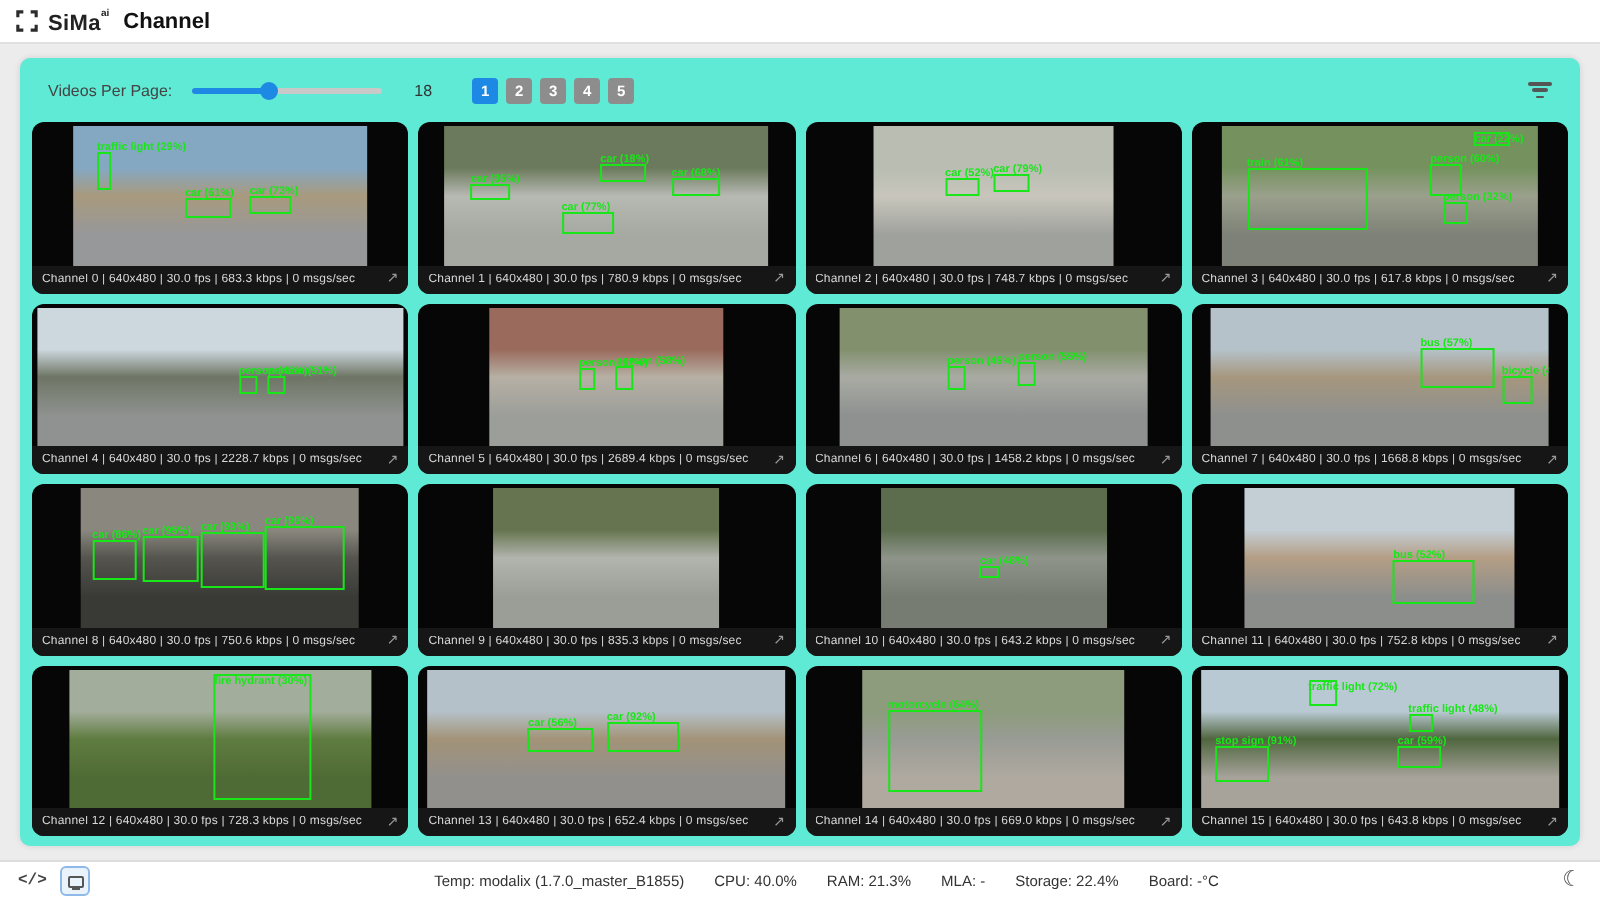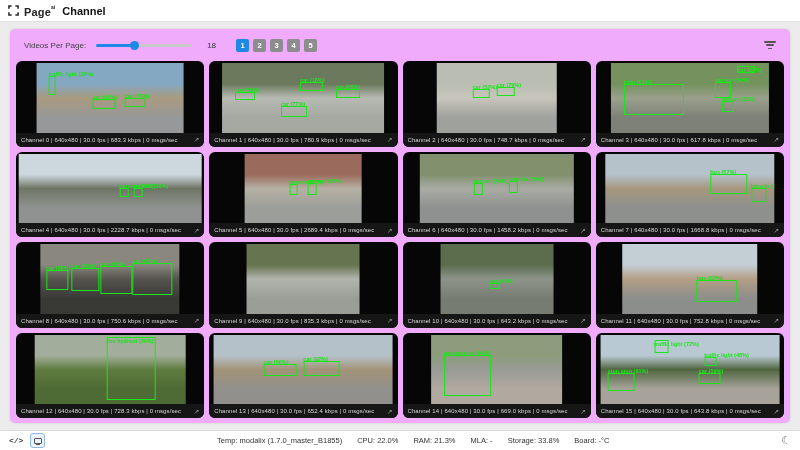--- a/index.html
+++ b/index.html
@@ -10,21 +10,21 @@
   
   .header { height: 22px; background: #fff; border-bottom: 1px solid #e0e0e0;
             display: flex; align-items: center; padding: 0 8px; gap: 3px; flex: none; }
   .logo { width: 11px; height: 11px; display: inline-block; margin-right: 2px; }
   .brand { font-size: 11px; font-weight: 700; color: #222; letter-spacing: .2px; }
   .brand-sup { font-size: 5px; font-weight: 700; color: #222; vertical-align: super; margin-right: 4px; }
   .app-title { font-size: 11px; font-weight: 700; color: #111; }
 
   
   .page { flex: 1; padding: 7px 10px; min-height: 0; }
-  .card { background: #f0abfc; border-radius: 5px; height: 100%;
+  .card { background: #5eead4; border-radius: 5px; height: 100%;
           box-shadow: 0 0 3px rgba(0,0,0,.12); padding: 5px 6px; display: flex; flex-direction: column; }
 
   
   .controls { height: 22px; flex: none; display: flex; align-items: center; padding: 0 8px; margin-bottom: 5px; }
   .vpp-label { font-size: 8px; color: #444; margin-right: 10px; }
   .slider { position: relative; width: 95px; height: 12px; cursor: pointer; }
   .slider .track { position: absolute; top: 5px; left: 0; right: 0; height: 3px; background: #c9c9c9; border-radius: 2px; }
   .slider .fill { position: absolute; top: 5px; left: 0; height: 3px; background: #1e88e5; border-radius: 2px; }
   .slider .thumb { position: absolute; top: 2px; width: 9px; height: 9px; border-radius: 50%; background: #1e88e5; }
   .vpp-value { font-size: 8px; color: #333; margin-left: 16px; }
@@ -66,21 +66,21 @@
 </style>
 </head>
 <body>
 
 <div class="app">
 
   <div class="header">
     <svg class="logo" viewBox="0 0 12 12">
       <path d="M1 4V1h3M8 1h3v3M11 8v3H8M4 11H1V8" stroke="#2b2b2b" stroke-width="1.7" fill="none"></path>
     </svg>
-    <span><span class="brand">Page</span><span class="brand-sup">ai</span></span>
+    <span><span class="brand">SiMa</span><span class="brand-sup">ai</span></span>
     <span class="app-title">Channel</span>
   </div>
 
   <div class="page">
     <div class="card">
 
       <div class="controls">
         <span class="vpp-label">Videos Per Page:</span>
         <div class="slider">
           <div class="track"></div>
@@ -342,22 +342,22 @@
 
   <div class="footer">
     <div class="footer-left">
       <span class="code-icon">&lt;/&gt;</span>
       <span class="tv-btn">
         <span class="tv-shape"></span>
       </span>
     </div>
     <div class="footer-center">
       <span>Temp: modalix (1.7.0_master_B1855)</span>
-      <span>CPU: 22.0%</span>
+      <span>CPU: 40.0%</span>
       <span>RAM: 21.3%</span>
       <span>MLA: -</span>
-      <span>Storage: 33.8%</span>
+      <span>Storage: 22.4%</span>
       <span>Board: -°C</span>
     </div>
     <span class="moon-icon">☾</span>
   </div>
 
 </div>
 
 </body></html>

